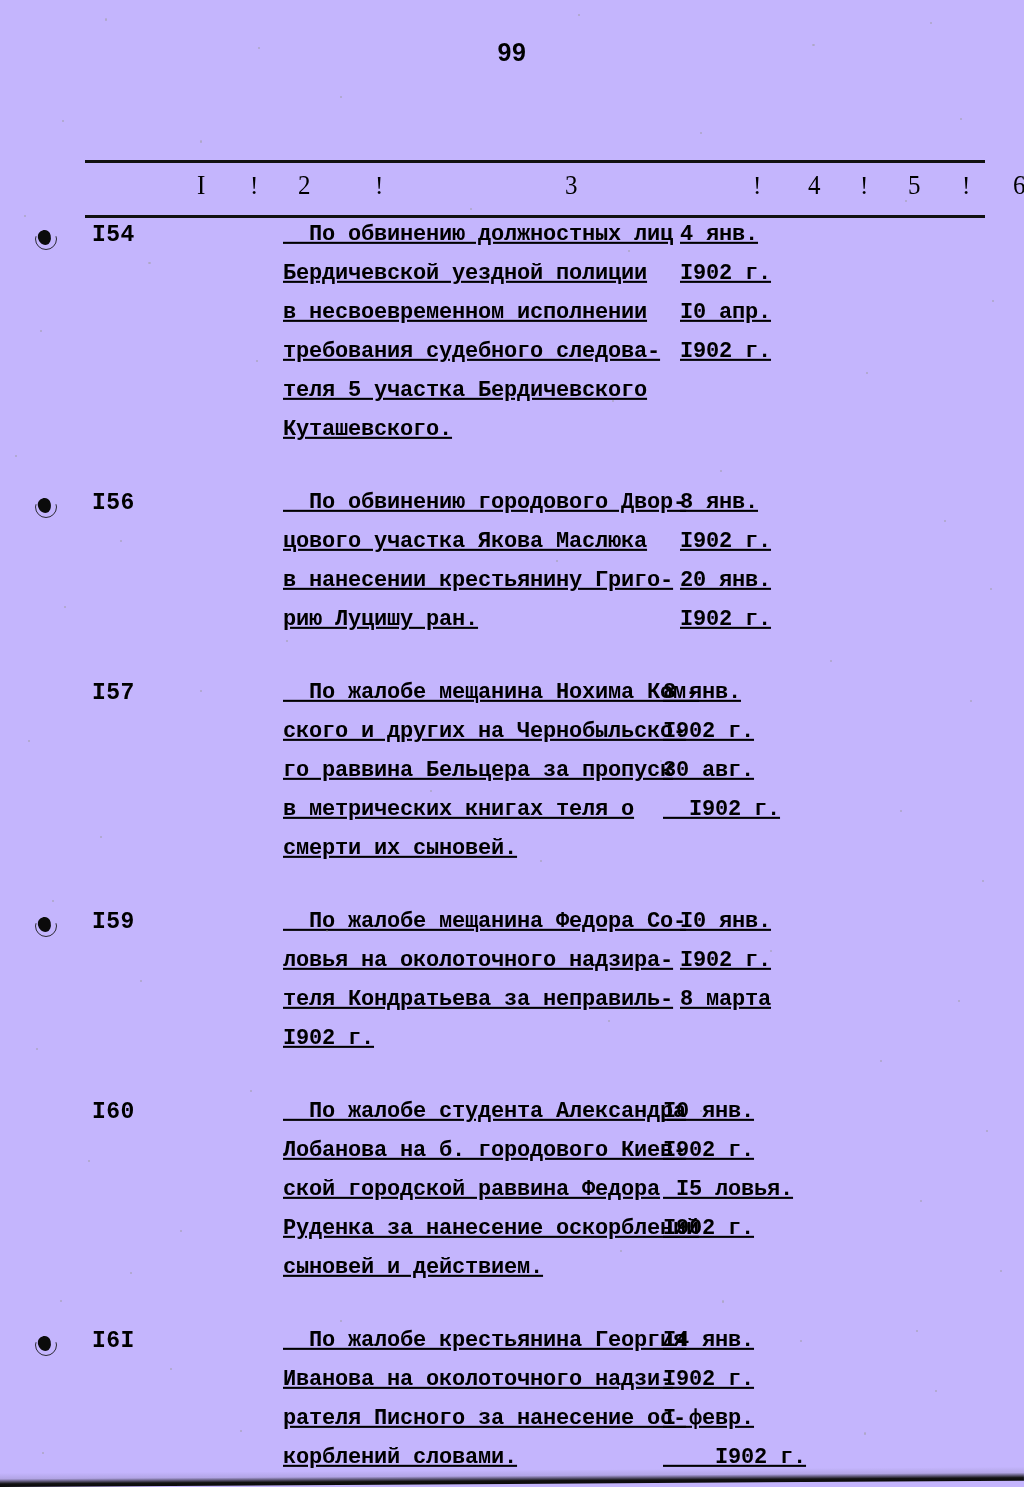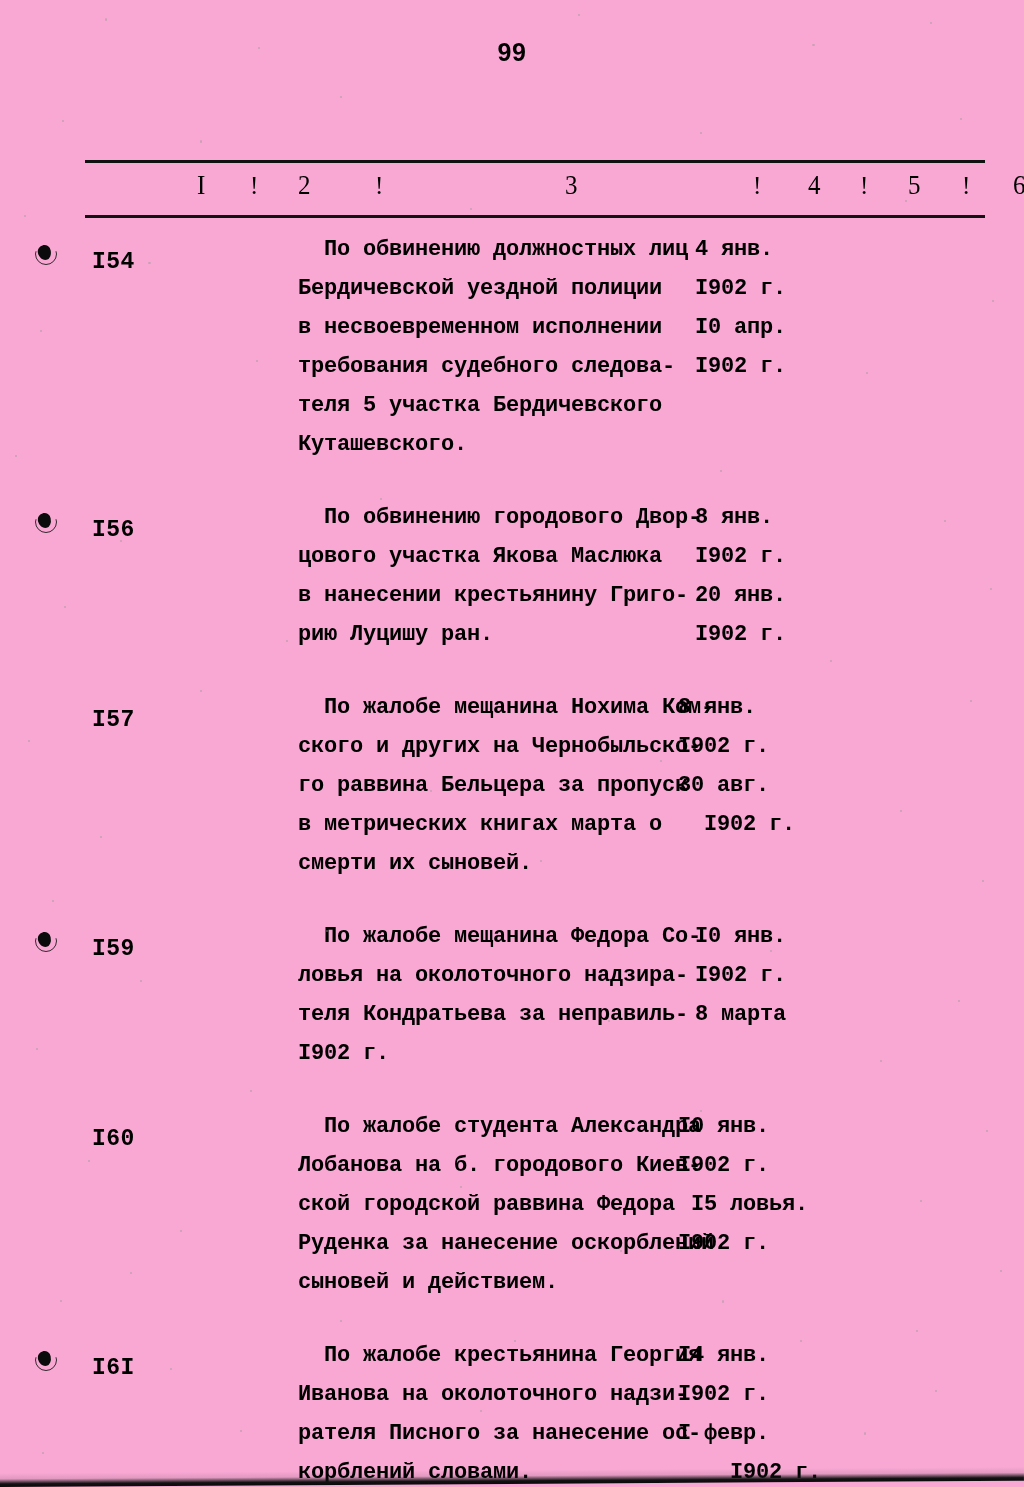--- a/index.html
+++ b/index.html
@@ -11,21 +11,21 @@
   body {
     font-family: "Liberation Mono", "DejaVu Sans Mono", monospace;
     color: #000000;
   }
 
   .page {
     position: relative;
     width: 1024px;
     height: 1487px;
     margin: 0 auto;
-    background: #f9a8d4;
+    background: #c4b5fd;
     overflow: hidden;
   }
 
   
   .speck {
     position: absolute;
     background: #9a9a96;
     border-radius: 50%;
     opacity: .55;
     pointer-events: none;
@@ -118,30 +118,31 @@
     height: 20px;
     border: 1.6px solid #111;
     border-radius: 50%;
     clip-path: polygon(0 38%, 100% 38%, 100% 100%, 0 100%);
     opacity: .85;
   }
 
   .entry-no {
     position: absolute;
     left: 92px;
-    top: 12px;
+    top: 0;
     font-size: 23px;
     font-weight: 700;
     letter-spacing: .5px;
   }
 
   .entry-lines {
-    margin: 15px;
+    margin: 0;
     padding: 0 0 0 283px;
     list-style: none;
+    text-decoration: underline;
   }
   .line {
     display: flex;
     align-items: baseline;
     height: 39px;
     white-space: pre;
   }
   .line .desc {
     font-size: 22px;
     font-weight: 700;
@@ -213,21 +214,21 @@
           <li class="line"><span class="desc">в нанесении крестьянину Григо-</span><span class="date">20 янв.</span></li>
           <li class="line"><span class="desc">рию Луцишу ран.</span><span class="date">I902 г.</span></li>
         </ul>
       </div>
       <div class="entry tight">
         <span class="entry-no">I57</span>
         <ul class="entry-lines">
           <li class="line"><span class="desc">  По жалобе мещанина Нохима Ком-</span><span class="date">8 янв.</span></li>
           <li class="line"><span class="desc">ского и других на Чернобыльско-</span><span class="date">I902 г.</span></li>
           <li class="line"><span class="desc">го раввина Бельцера за пропуск</span><span class="date">30 авг.</span></li>
-          <li class="line"><span class="desc">в метрических книгах марта о</span><span class="date">  I902 г.</span></li>
+          <li class="line"><span class="desc">в метрических книгах теля о</span><span class="date">  I902 г.</span></li>
           <li class="line"><span class="desc">смерти их сыновей.</span><span class="date"></span></li>
         </ul>
       </div>
       <div class="entry">
         <span class="entry-mark">
           <span class="blob"></span>
           <span class="arc"></span>
         </span>
         <span class="entry-no">I59</span>
         <ul class="entry-lines">

